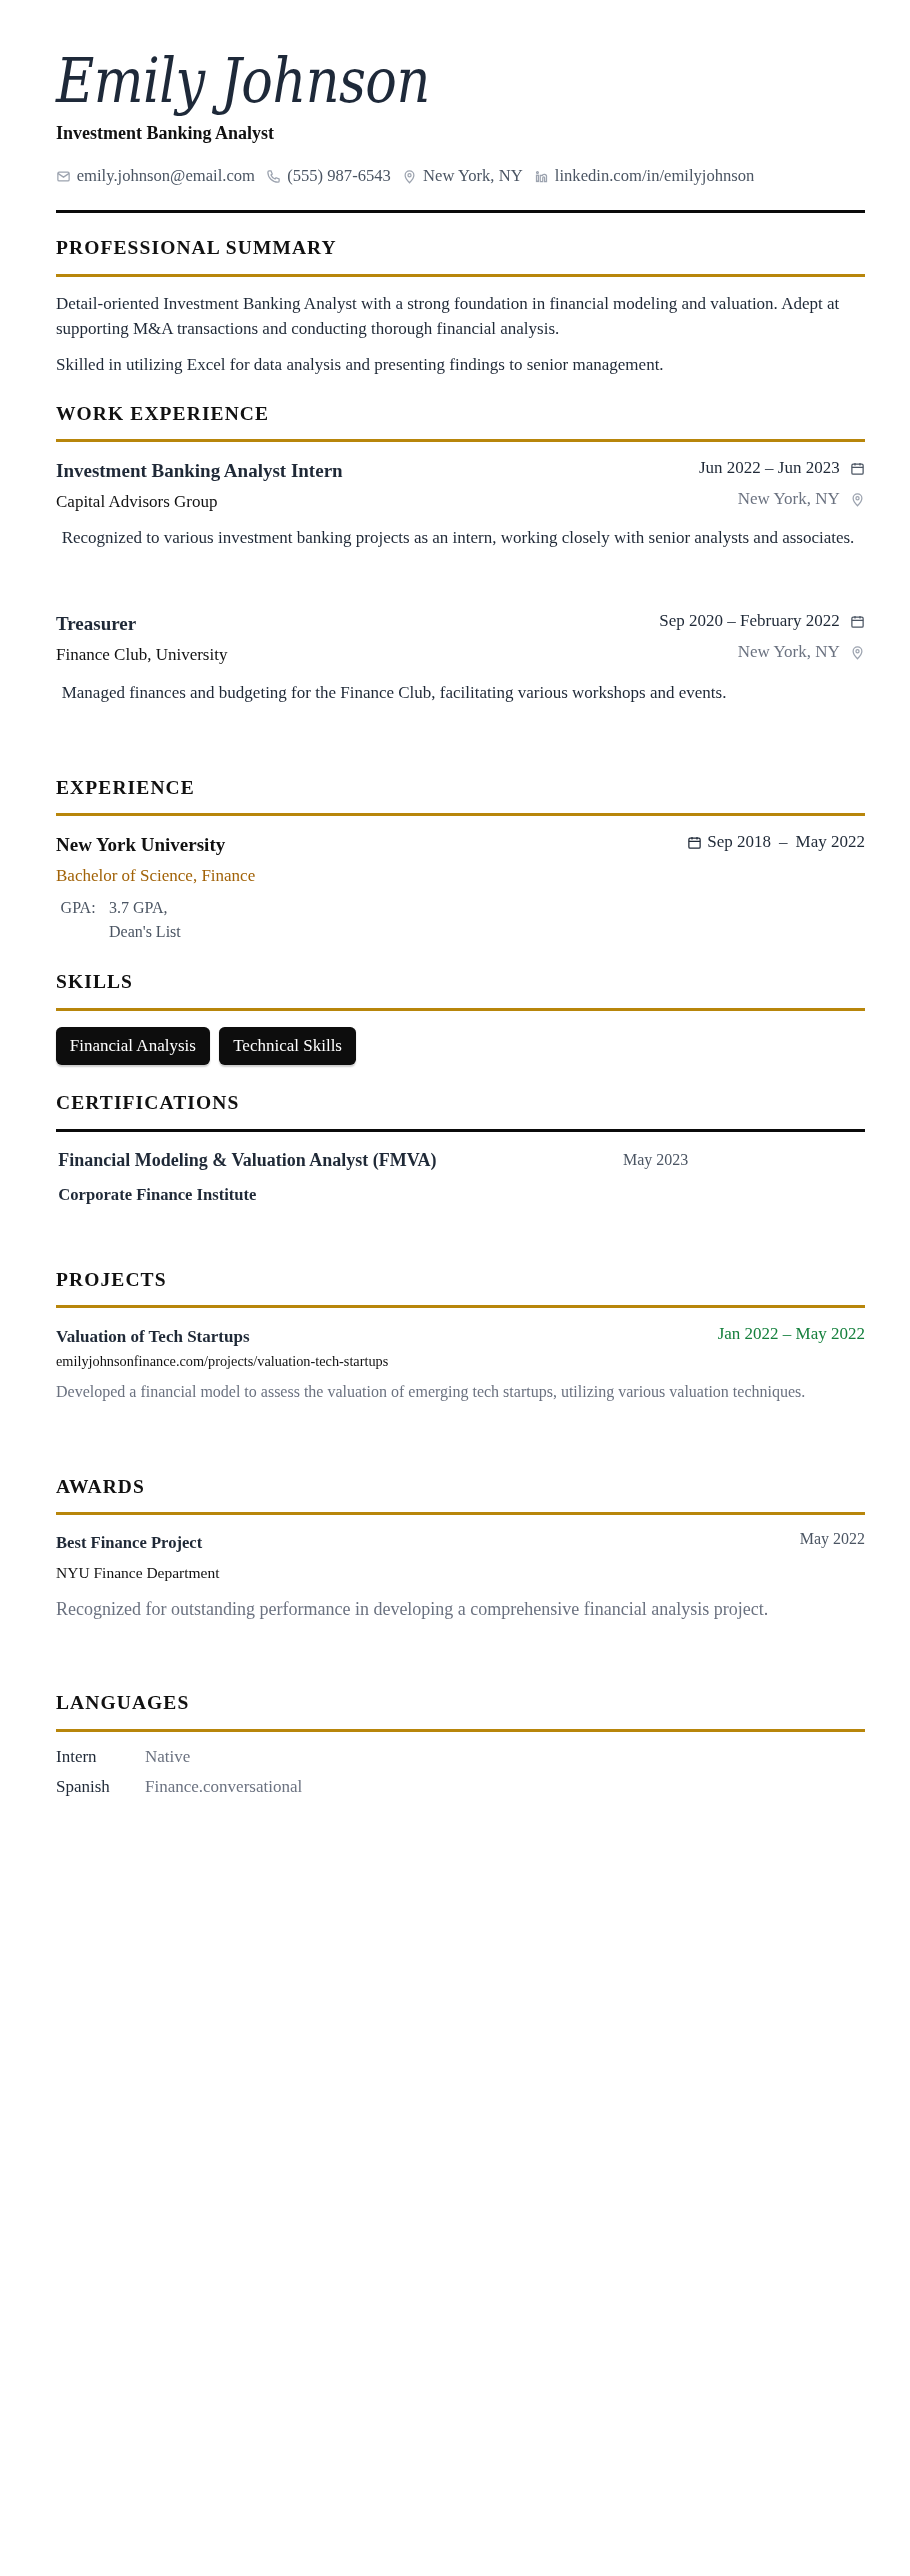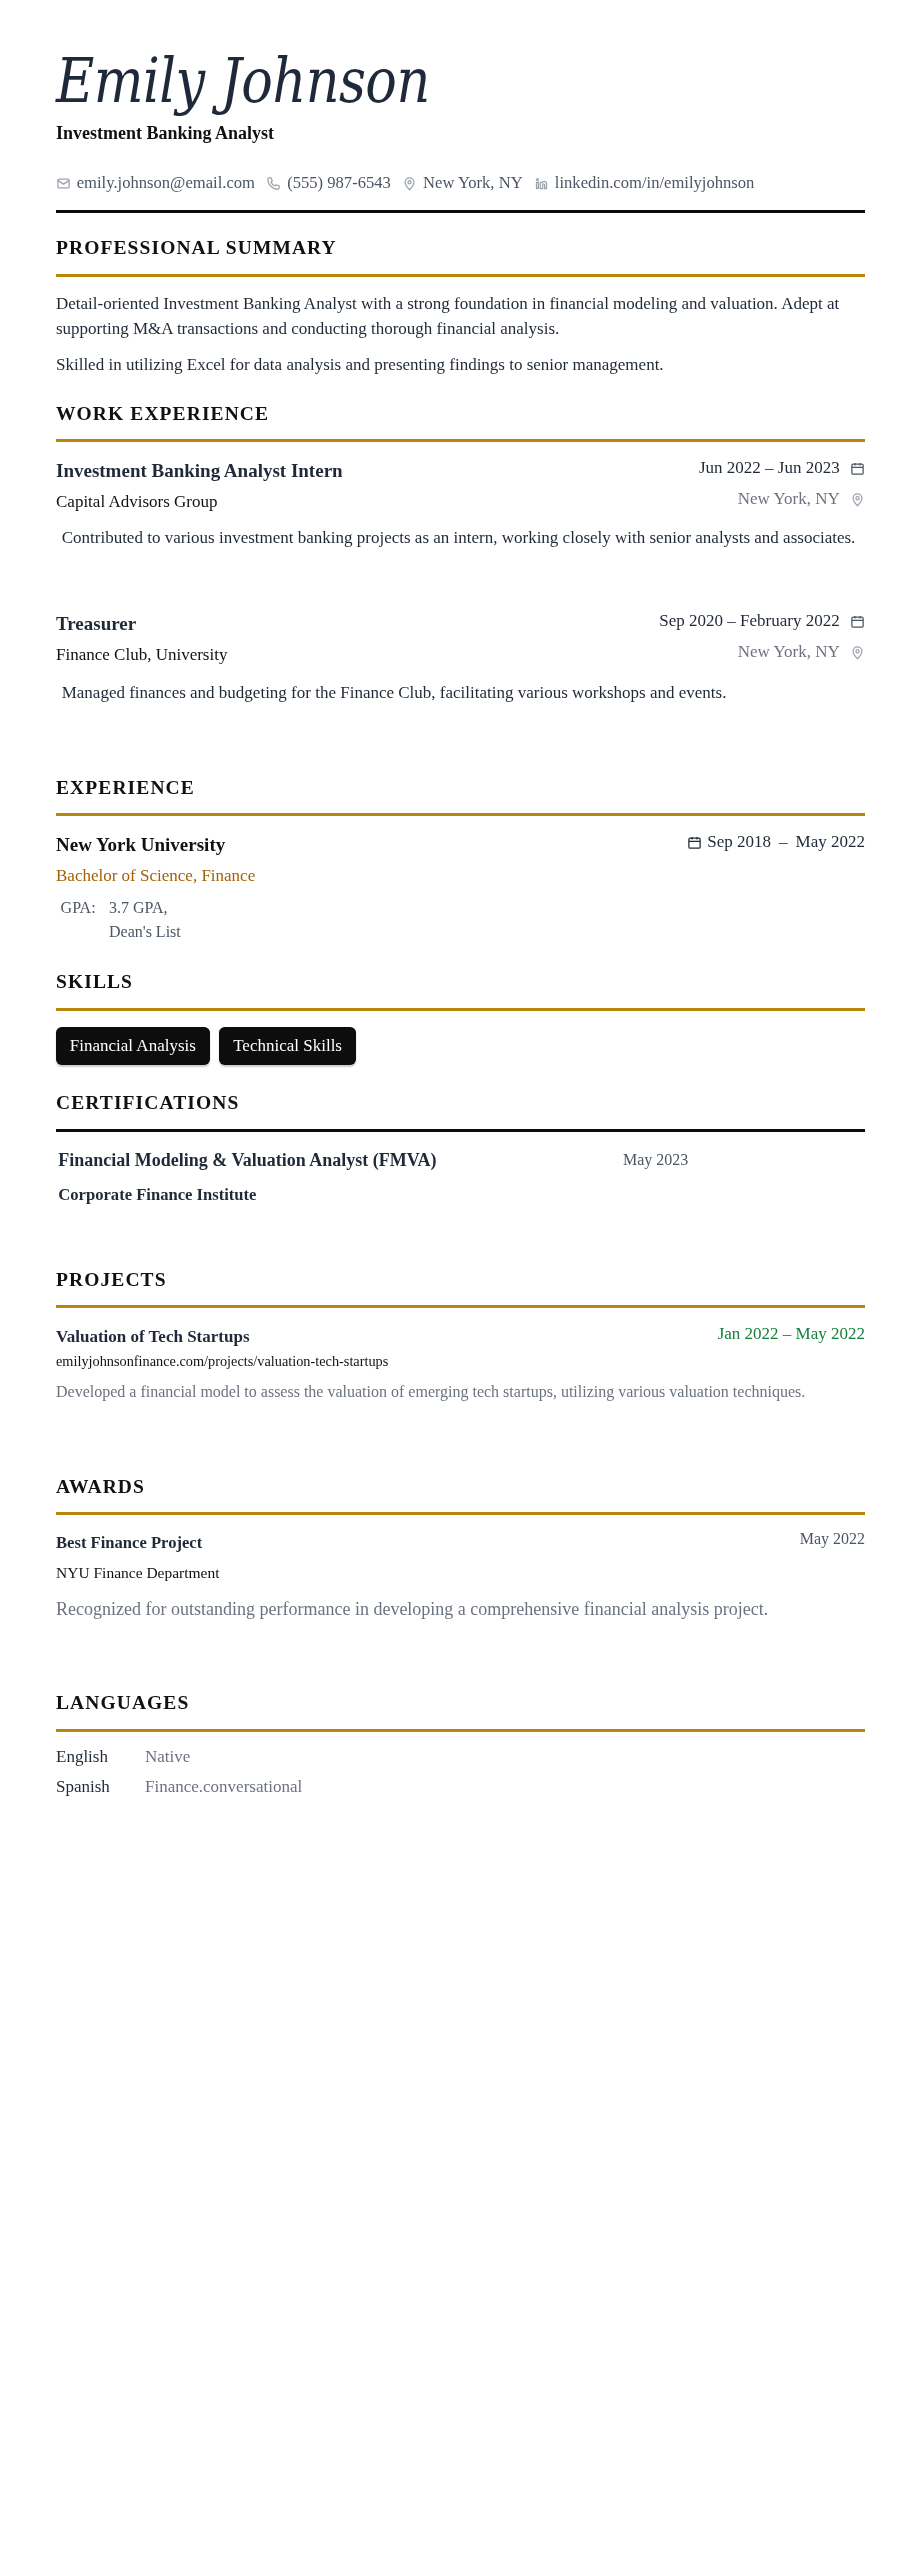--- a/index.html
+++ b/index.html
@@ -1,20 +1,20 @@
 <!DOCTYPE html>
 <html style="font-size:9.2px"><head>
 <meta charset="utf-8">
 <style>
   html, body { margin: 0; padding: 0; background: #ffffff; }
   body { width: 911px; height: 2576px; position: relative; font-family: "Liberation Serif", "DejaVu Serif", serif; color: #1f2937; }
   .page { position: absolute; left: 56px; top: 0; width: 809px; }
   .name { position: absolute; top: 50px; left: 0; font-size: 61px; font-style: italic; color: #1e2939; line-height: 1; letter-spacing: -0.6px; font-family: "DejaVu Serif", "Liberation Serif", serif; font-weight: normal; transform: scaleX(0.86); transform-origin: left; }
   .title { position: absolute; top: 123px; left: 0; font-size: 18px; color: #111; font-weight: bold; }
-  .contacts { position: absolute; top: 173px; left: 0; display: flex; align-items: center; font-size: 16.6px; color: #4b5563; }
+  .contacts { position: absolute; top: 166px; left: 0; display: flex; align-items: center; font-size: 16.6px; color: #4b5563; }
   .contact { display: flex; align-items: center; margin-right: 11.5px; }
   .contact svg { width: 15px; height: 15px; margin-right: 5.7px; stroke: #9ca3af; fill: none; stroke-width: 2; }
   .rule-black { position: absolute; left: 0; width: 809px; height: 3.4px; background: #0b0b0b; }
   .sec-title { position: absolute; left: 0; font-size: 19.5px; font-weight: bold; letter-spacing: 1.1px; color: #111; }
   .rule-gold { position: absolute; left: 0; width: 809px; height: 3.4px; background: #b8860b; }
   .text { position: absolute; left: 0; width: 809px; font-size: 17px; line-height: 25px; color: #1f2937; }
   .bold { font-weight: bold; }
   .gray { color: #6b7280; }
   .right { position: absolute; right: 0; display: flex; align-items: center; font-size: 17px; }
   .right svg { width: 15px; height: 15px; margin-left: 10.3px; fill: none; stroke-width: 2; }
@@ -83,21 +83,21 @@
         </svg>
     </div>
     <div class="text" style="top:489px;color:#111">Capital Advisors Group</div>
     <div class="right gray" style="top:489px">
       <span>New York, NY</span>
       <svg viewBox="0 0 24 24" style="stroke:#9ca3af">
           <path d="M12 22s7-7 7-12a7 7 0 0 0-14 0c0 5 7 12 7 12z"></path>
           <circle cx="12" cy="10" r="2.5"></circle>
         </svg>
     </div>
-    <div class="text" style="top:525px;left:5.7px;width:803px">Contributed to various investment banking projects as an intern, working closely with senior analysts and associates.</div>
+    <div class="text" style="top:525px;left:5.7px;width:803px">Recognized to various investment banking projects as an intern, working closely with senior analysts and associates.</div>
   </div>
 
   <div>
     <div class="text bold" style="top:611px;font-size:19px">Treasurer</div>
     <div class="right" style="top:611px;color:#1f2937">
       <span>Sep 2020 – February 2022</span>
       <svg viewBox="0 0 24 24" style="stroke:#4b5563">
           <rect x="3" y="5" width="18" height="16" rx="2"></rect>
           <path d="M3 10h18M8 3v4M16 3v4"></path>
         </svg>
@@ -157,21 +157,21 @@
   <div class="text bold" style="top:1530px;font-size:16.6px">Best Finance Project</div>
   <div class="right gray" style="top:1530px;font-size:16px;color:#4b5563">
     <span>May 2022</span>
   </div>
   <div class="text" style="top:1560px;font-size:15.5px;color:#111">NYU Finance Department</div>
   <div class="text gray" style="top:1597px;font-size:18px;color:#6b7280">Recognized for outstanding performance in developing a comprehensive financial analysis project.</div>
 
   <div class="sec-title" style="top:1692px">LANGUAGES</div>
   <div class="rule-gold" style="top:1729px"></div>
   <div class="lang-row" style="top:1747px">
-    <span class="lang-name">English</span>
+    <span class="lang-name">Intern</span>
     <span class="lang-level">Native</span>
   </div>
   <div class="lang-row" style="top:1777px">
     <span class="lang-name">Spanish</span>
     <span class="lang-level">Finance.conversational</span>
   </div>
 
 </div>
 
 

